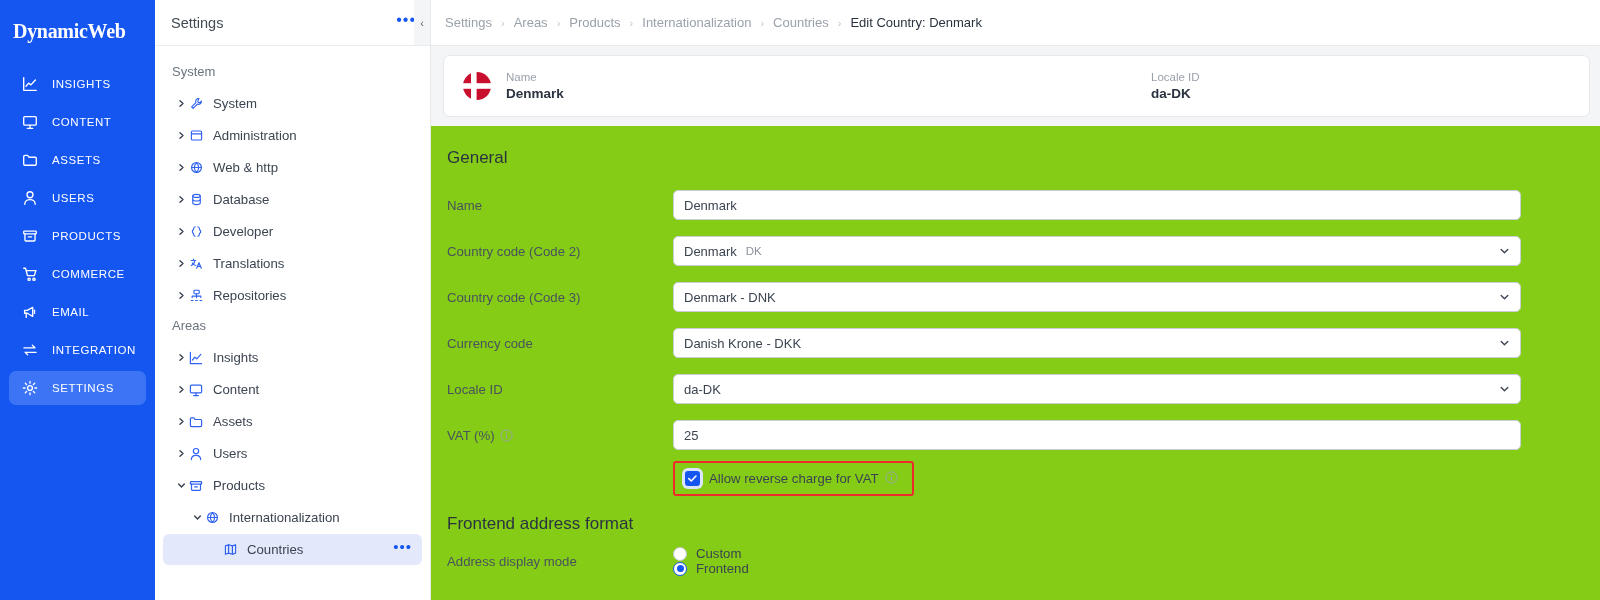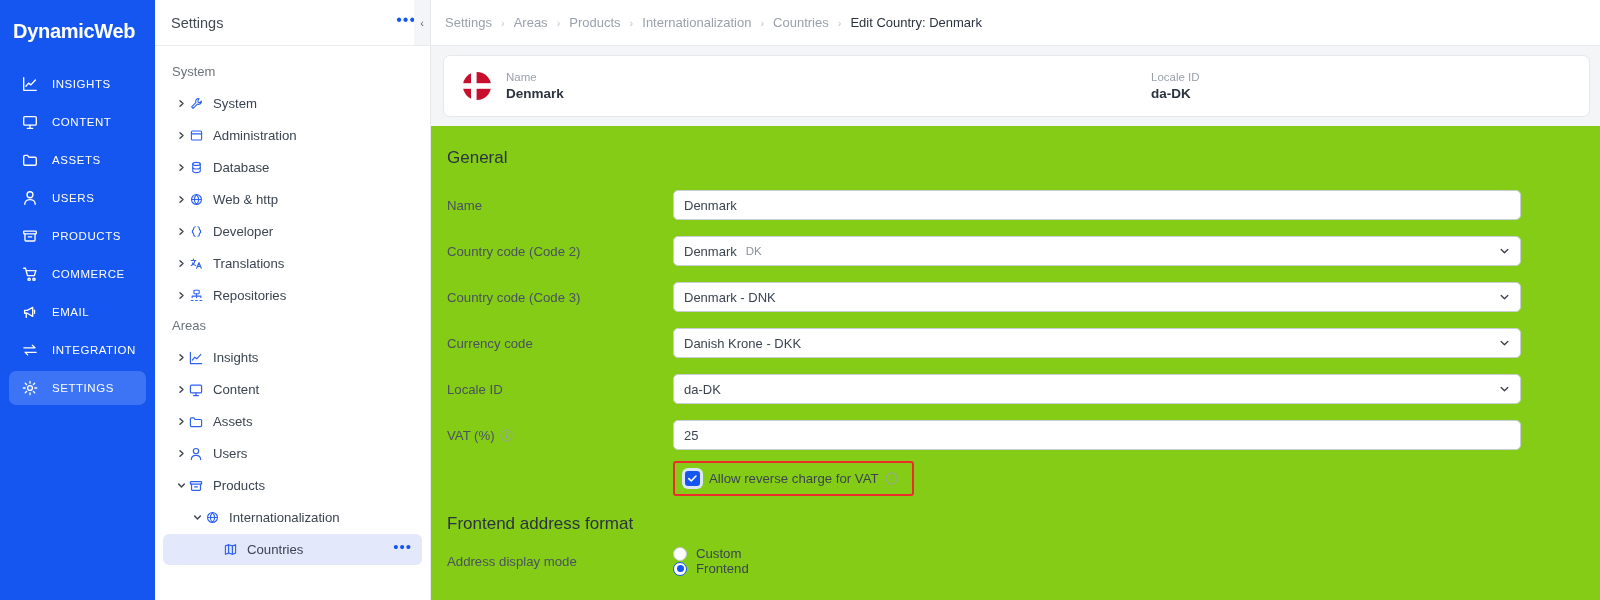--- a/index.html
+++ b/index.html
@@ -11,21 +11,21 @@
   .app { display: flex; width: 1600px; height: 600px; }
 
   
   .rail {
     width: 155px; background: #1556f0; flex: 0 0 155px;
     display: flex; flex-direction: column; padding-top: 14px;
     position: relative;
   }
   .brand {
     color: #ffffff; font-size: 20px; font-weight: 700;
-    letter-spacing: -0.3px; padding: 6px 0 20px 13px;
+    letter-spacing: -0.3px; padding: 6px 0 20px 13px; font-family: Liberation Serif, serif;
   }
   .rail-item {
     display: flex; align-items: center; gap: 13px;
     height: 34px; margin: 4px 9px; padding: 0 12px;
     border-radius: 7px; color: #ffffff; cursor: pointer;
   }
   .rail-item.active { background: #3c74f5; }
   .rail-label {
     font-size: 11.5px; letter-spacing: 0.55px; font-weight: 400;
     white-space: nowrap;
@@ -128,21 +128,21 @@
   .cbhighlight {
     margin-left: 226px; border: 2px solid #ee2b2b; border-radius: 3px;
     padding: 8px 14px 8px 10px; display: inline-flex; align-items: center; gap: 9px;
   }
   .cbox {
     width: 15px; height: 15px; border-radius: 3px; background: #1556f0;
     display: flex; align-items: center; justify-content: center; flex: 0 0 15px;
     box-shadow: 0 0 0 3px #dbe6fd;
   }
   .cblabel { font-size: 13.2px; color: #3b4450; display: flex;
-             align-items: center; gap: 6px; }
+             align-items: flex-start; gap: 6px; }
 
   .radio-row { display: flex; align-items: center; padding-left: 16px; }
   .radio-group { display: flex; flex-direction: column; }
   .radio-item { display: flex; align-items: center; gap: 9px; cursor: pointer; }
   .rdot {
     width: 14px; height: 14px; border-radius: 50%; border: 1.4px solid #c4c9d1;
     flex: 0 0 14px; display: flex; align-items: center; justify-content: center;
     background: #fff;
   }
   .rdot.on { border-color: #1556f0; border-width: 1.6px; }
@@ -281,41 +281,41 @@
           <span class="t-label">Administration</span>
         </div>
         <div class="tree-row">
           <span class="caret">
             <svg viewBox="0 0 12 12" width="9" height="9" fill="none" stroke="currentColor" stroke-width="1.9" stroke-linecap="round" stroke-linejoin="round">
               <path d="M4 2.2 8 6 4 9.8"></path>
             </svg>
           </span>
           <span class="t-ico" style="color:#2f62ef">
             <svg viewBox="0 0 20 20" width="15" height="15" fill="none" stroke="currentColor" stroke-width="1.5" stroke-linecap="round" stroke-linejoin="round">
+              <circle cx="10" cy="10" r="6.6"></circle>
+              <path d="M3.4 10h13.2"></path>
+              <path d="M10 3.4c1.9 2 2.9 4.2 2.9 6.6s-1 4.6-2.9 6.6C8.1 14.6 7.1 12.4 7.1 10s1-4.6 2.9-6.6z"></path>
+            </svg>
+          </span>
+          <span class="t-label">Web &amp; http</span>
+        </div>
+        <div class="tree-row">
+          <span class="caret">
+            <svg viewBox="0 0 12 12" width="9" height="9" fill="none" stroke="currentColor" stroke-width="1.9" stroke-linecap="round" stroke-linejoin="round">
+              <path d="M4 2.2 8 6 4 9.8"></path>
+            </svg>
+          </span>
+          <span class="t-ico" style="color:#2f62ef">
+            <svg viewBox="0 0 20 20" width="15" height="15" fill="none" stroke="currentColor" stroke-width="1.5" stroke-linecap="round" stroke-linejoin="round">
               <ellipse cx="10" cy="5.2" rx="5" ry="2"></ellipse>
               <path d="M5 5.2v9.6c0 1.1 2.2 2 5 2s5-.9 5-2V5.2"></path>
               <path d="M5 10c0 1.1 2.2 2 5 2s5-.9 5-2"></path>
             </svg>
           </span>
           <span class="t-label">Database</span>
-        </div>
-        <div class="tree-row">
-          <span class="caret">
-            <svg viewBox="0 0 12 12" width="9" height="9" fill="none" stroke="currentColor" stroke-width="1.9" stroke-linecap="round" stroke-linejoin="round">
-              <path d="M4 2.2 8 6 4 9.8"></path>
-            </svg>
-          </span>
-          <span class="t-ico" style="color:#2f62ef">
-            <svg viewBox="0 0 20 20" width="15" height="15" fill="none" stroke="currentColor" stroke-width="1.5" stroke-linecap="round" stroke-linejoin="round">
-              <circle cx="10" cy="10" r="6.6"></circle>
-              <path d="M3.4 10h13.2"></path>
-              <path d="M10 3.4c1.9 2 2.9 4.2 2.9 6.6s-1 4.6-2.9 6.6C8.1 14.6 7.1 12.4 7.1 10s1-4.6 2.9-6.6z"></path>
-            </svg>
-          </span>
-          <span class="t-label">Web &amp; http</span>
         </div>
         <div class="tree-row">
           <span class="caret">
             <svg viewBox="0 0 12 12" width="9" height="9" fill="none" stroke="currentColor" stroke-width="1.9" stroke-linecap="round" stroke-linejoin="round">
               <path d="M4 2.2 8 6 4 9.8"></path>
             </svg>
           </span>
           <span class="t-ico" style="color:#2f62ef">
             <svg viewBox="0 0 20 20" width="15" height="15" fill="none" stroke="currentColor" stroke-width="1.5" stroke-linecap="round" stroke-linejoin="round">
               <path d="M8.2 3.6c-1.8 0-2 1.2-2 2.6s0 2.2-1.6 2.2v3.2c1.6 0 1.6.8 1.6 2.2s.2 2.6 2 2.6"></path>

